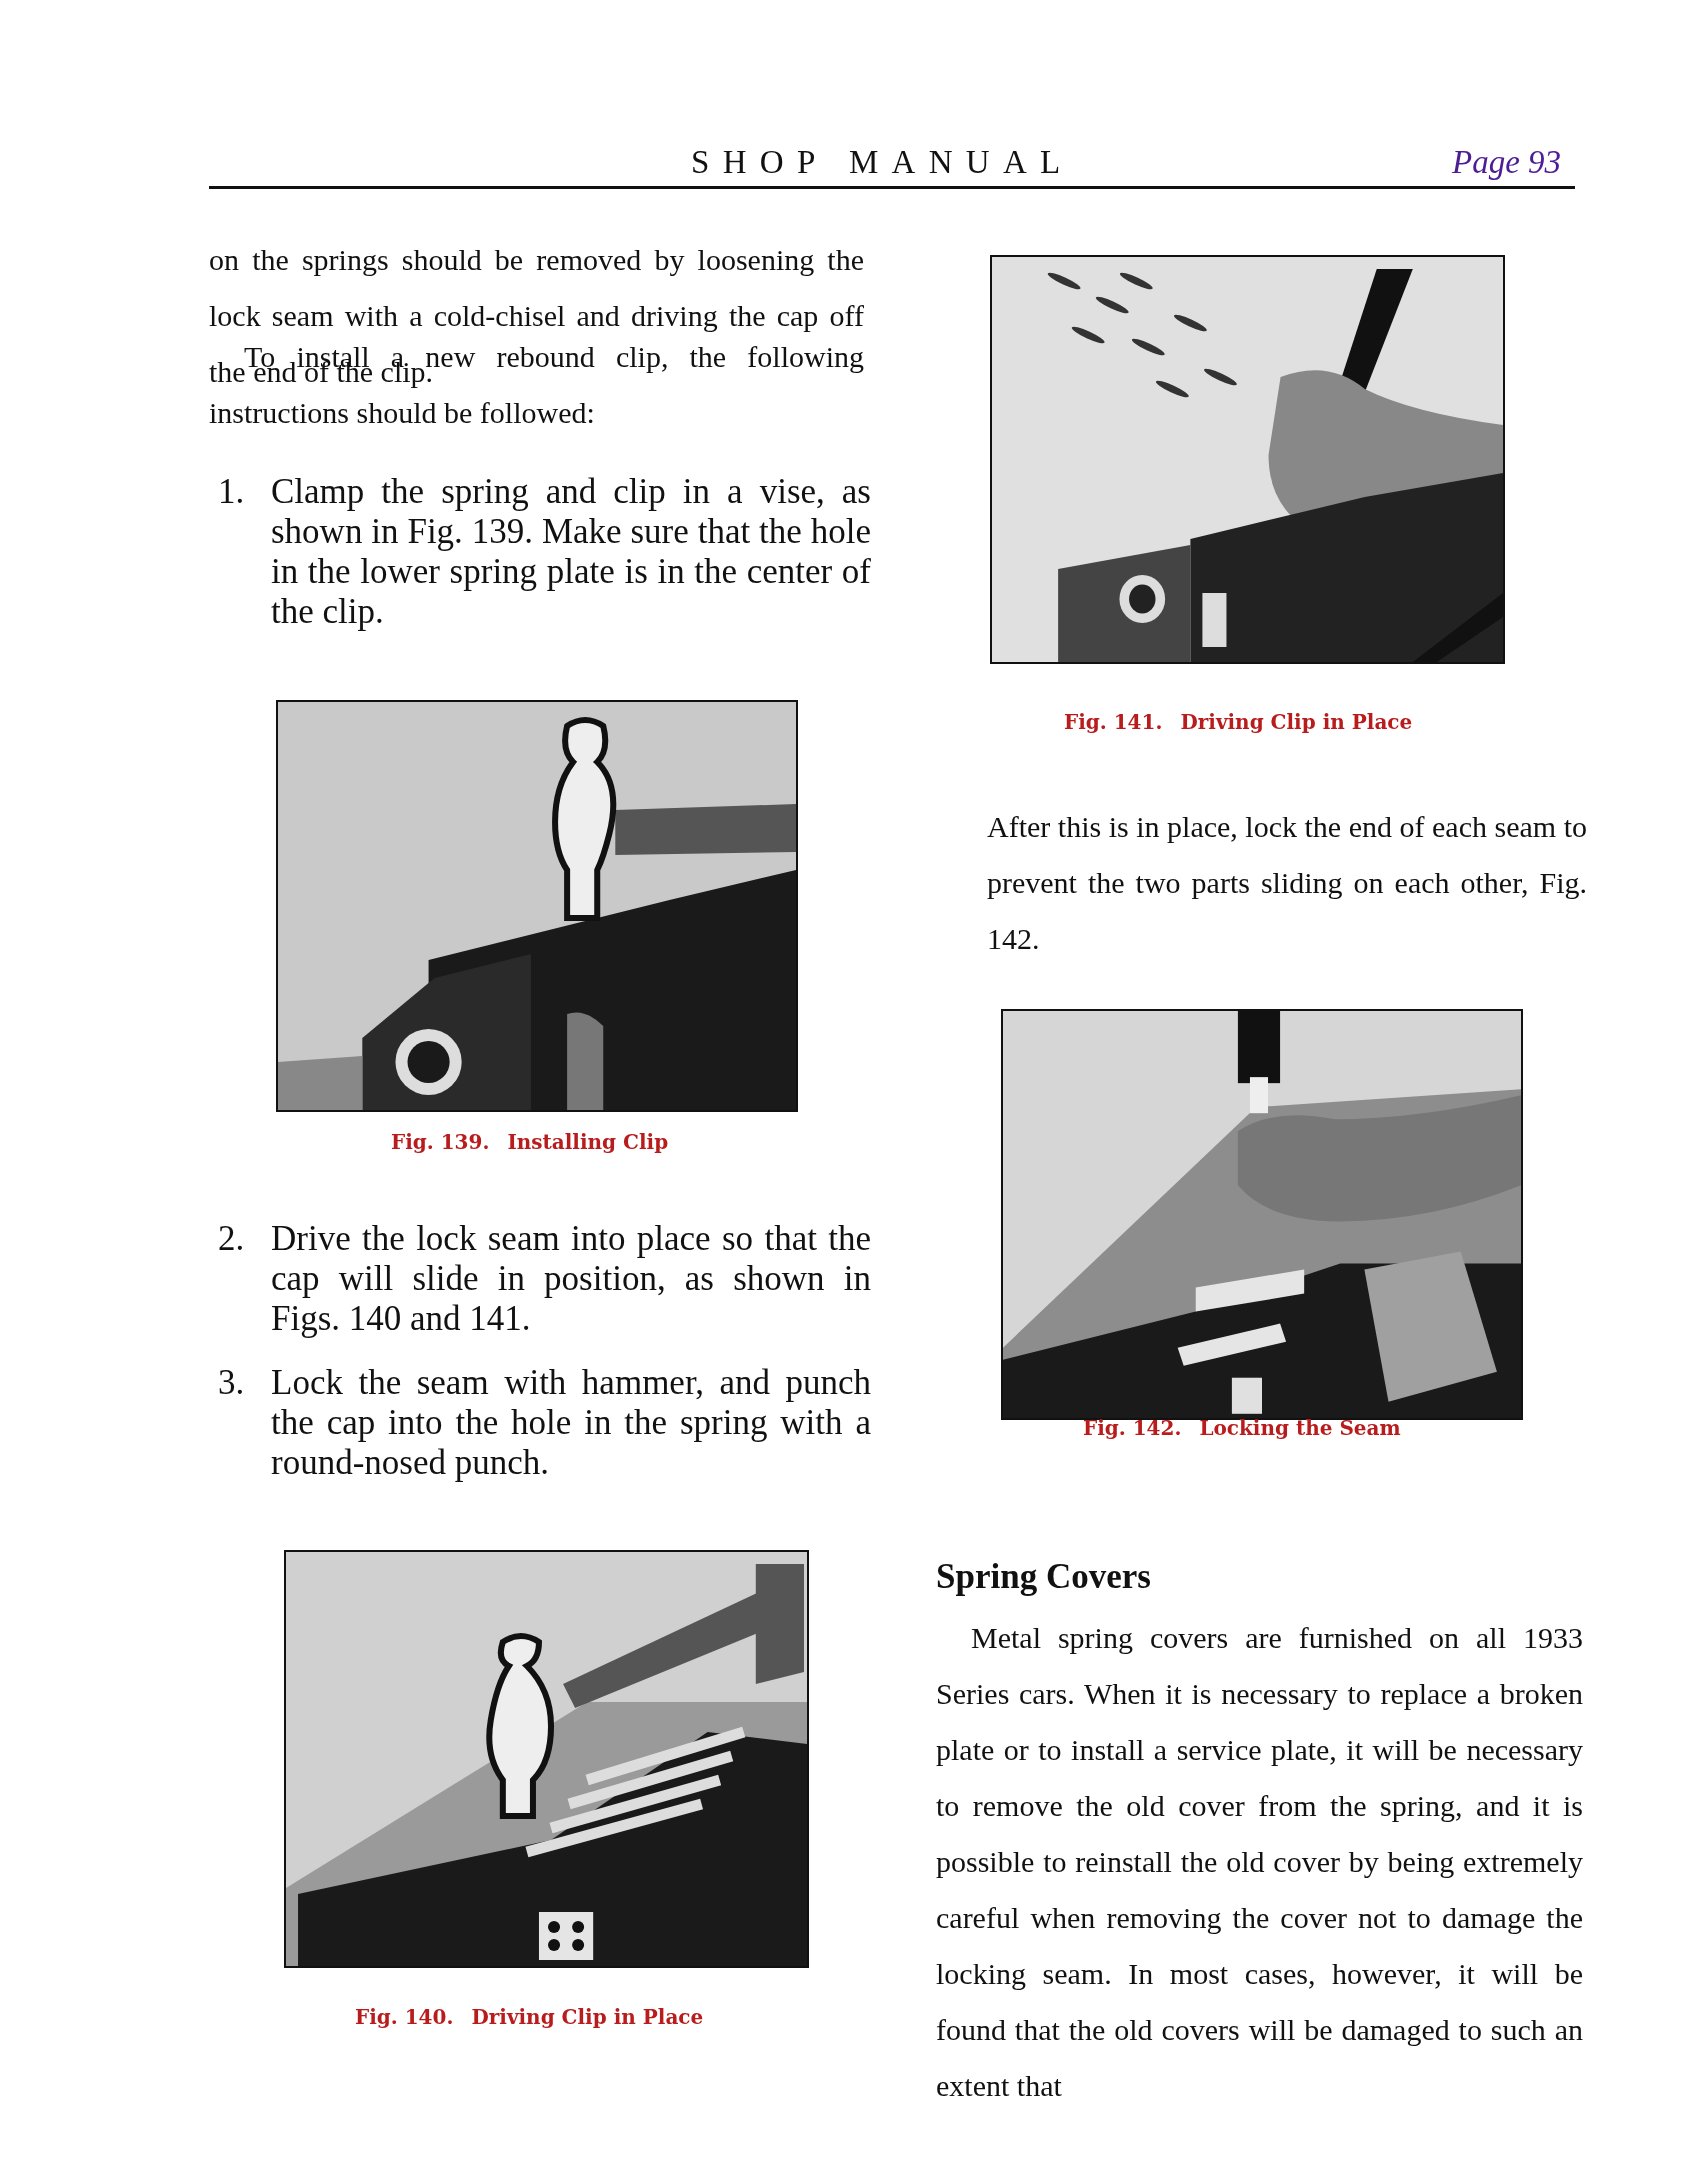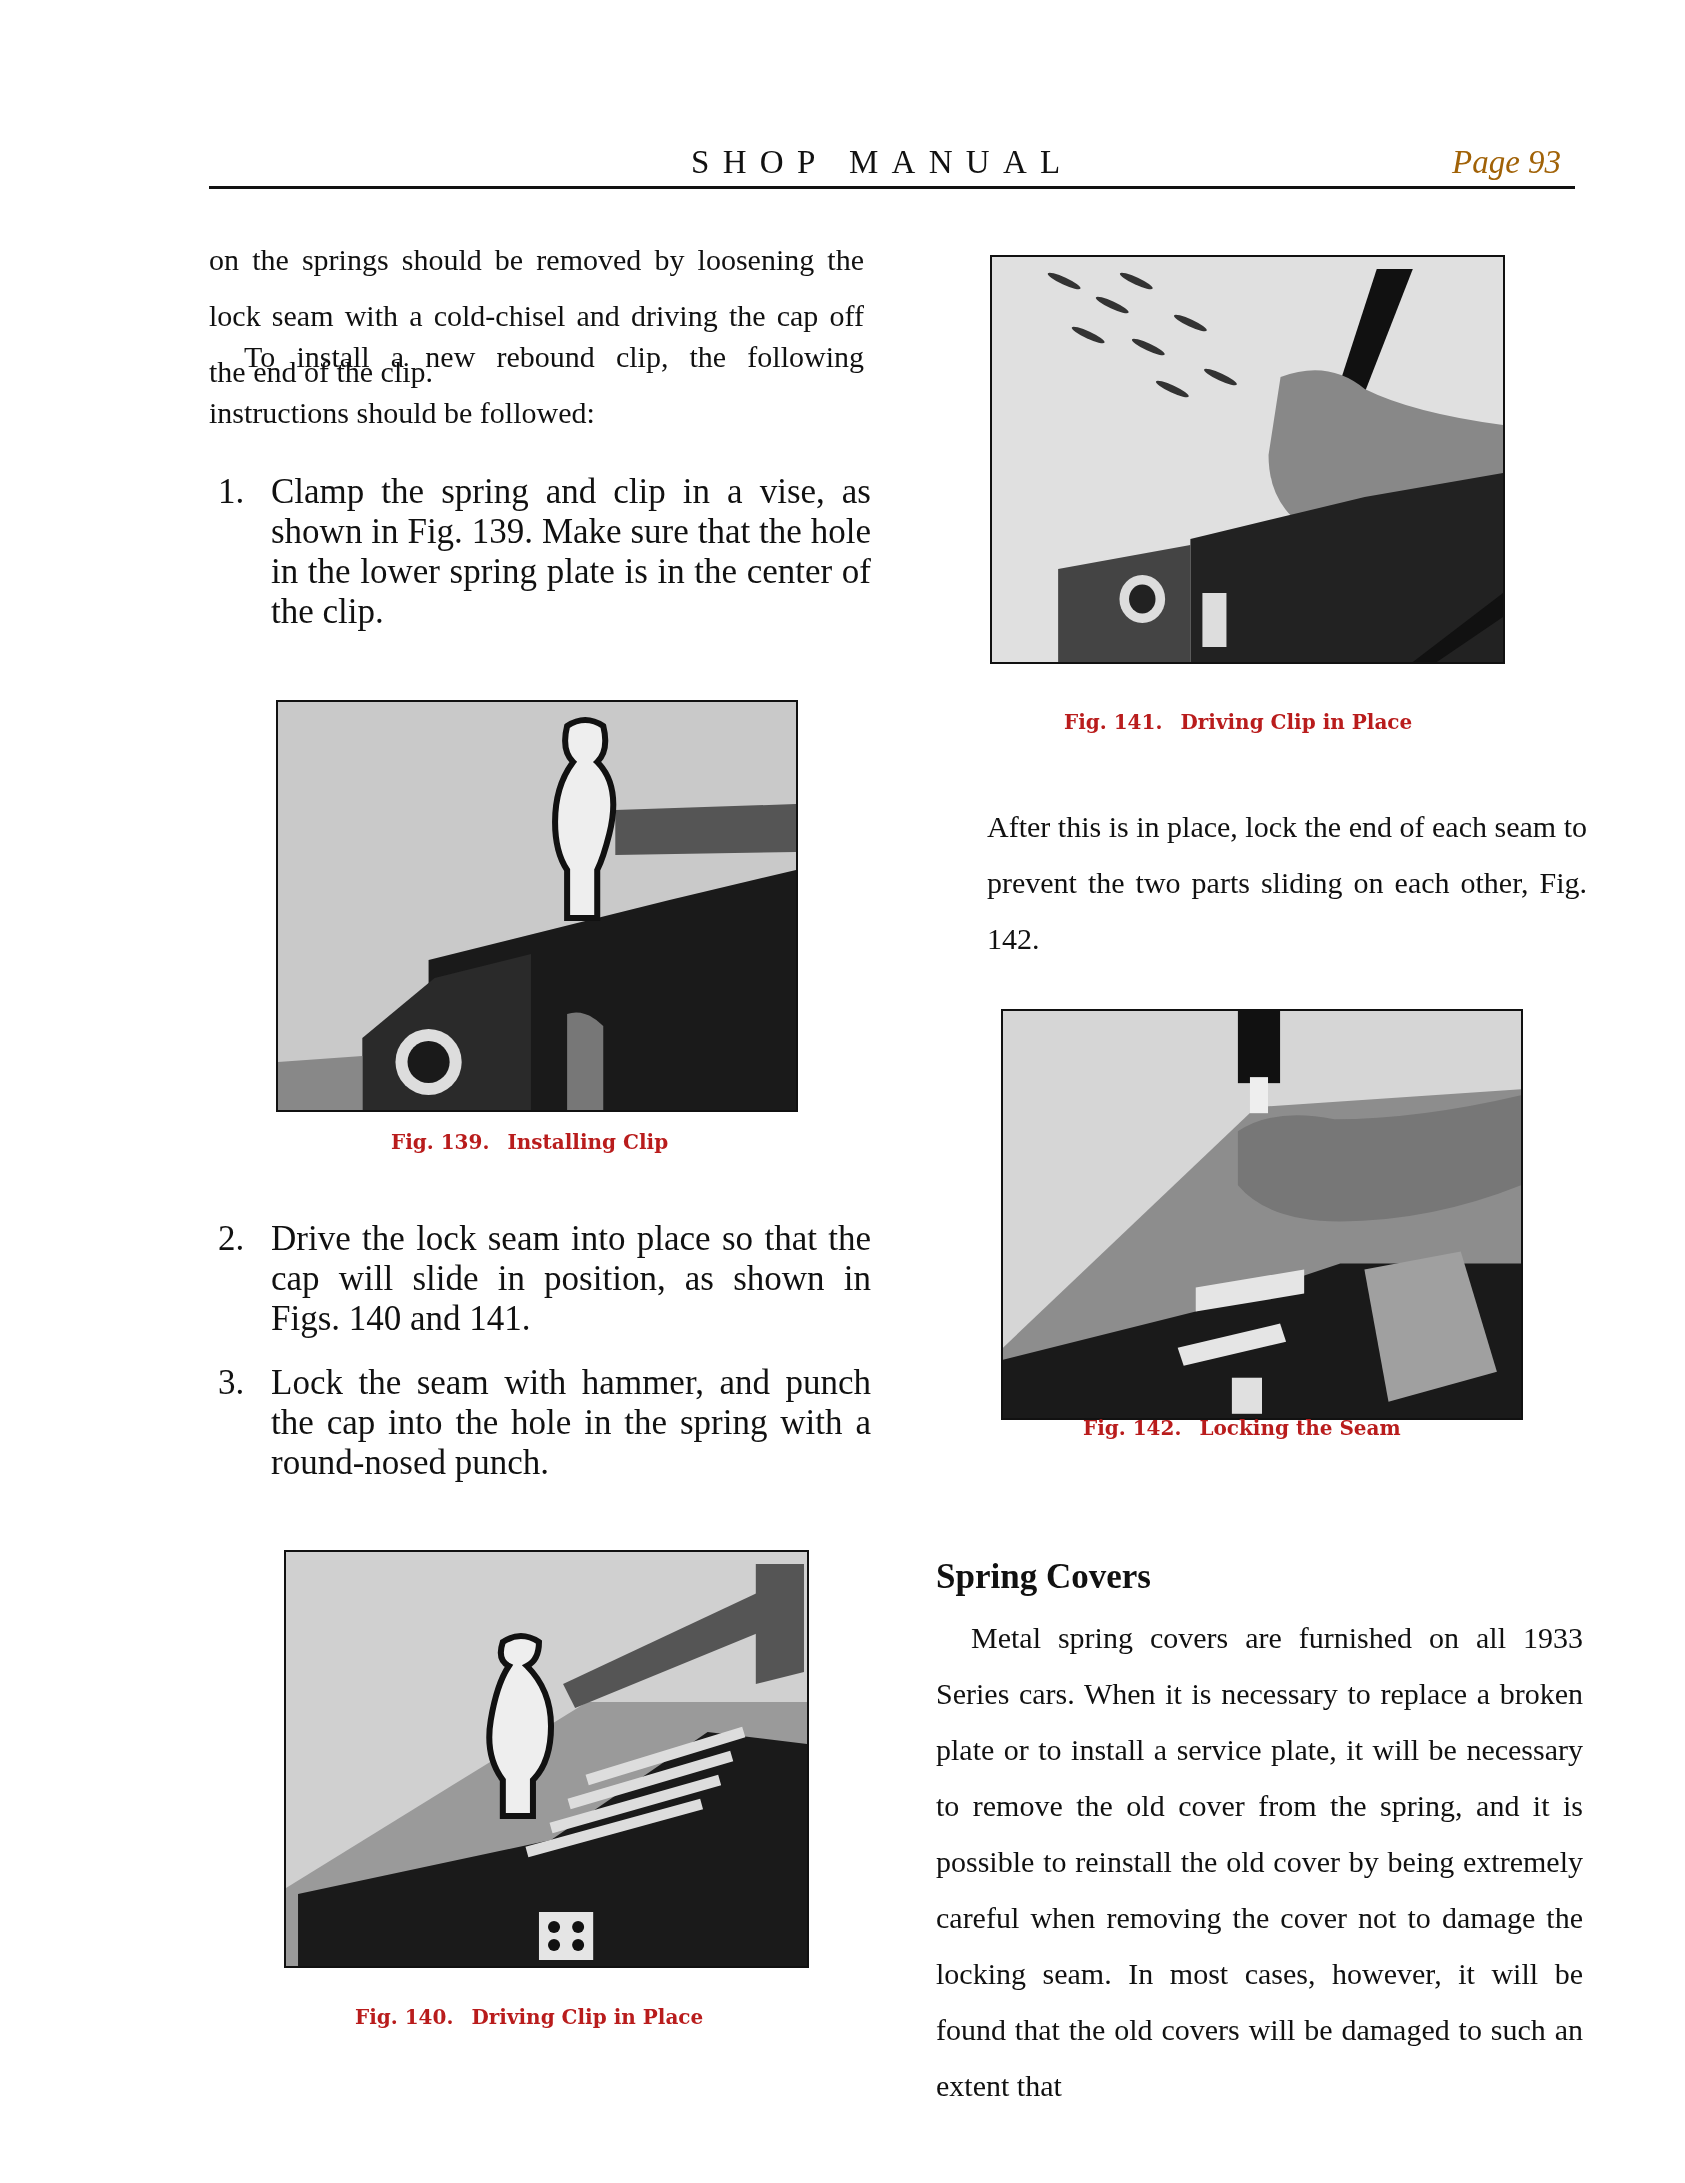--- a/index.html
+++ b/index.html
@@ -3,21 +3,21 @@
 <meta charset="utf-8">
 <style>
   html, body { margin: 0; padding: 0; background: #ffffff; }
   body { width: 1685px; height: 2183px; position: relative; overflow: hidden;
          font-family: "DejaVu Serif", "Liberation Serif", serif; color: #111; }
   .abs { position: absolute; }
 
   .header-title { left: 691px; top: 144px; font-family: "Liberation Serif", serif;
     font-size: 33px; letter-spacing: 13.3px; color: #111; white-space: nowrap; }
   .header-page { left: 1452px; top: 144px; font-family: "Liberation Serif", serif;
-    font-style: italic; font-size: 33px; color: #a16207; white-space: nowrap; }
+    font-style: italic; font-size: 33px; color: #4c1d95; white-space: nowrap; }
   .header-rule { left: 209px; top: 186px; width: 1366px; height: 3px; background: #111; }
 
   .col-left { left: 209px; width: 655px; }
   .col-right { left: 979px; width: 600px; }
 
   .para { font-family: "Liberation Serif", serif; font-size: 30px; line-height: 56px;
     text-align: justify; margin: 0; }
   .indent { text-indent: 35px; }
 
   .list-item { position: absolute; font-family: "Liberation Serif", serif; font-size: 35px;

